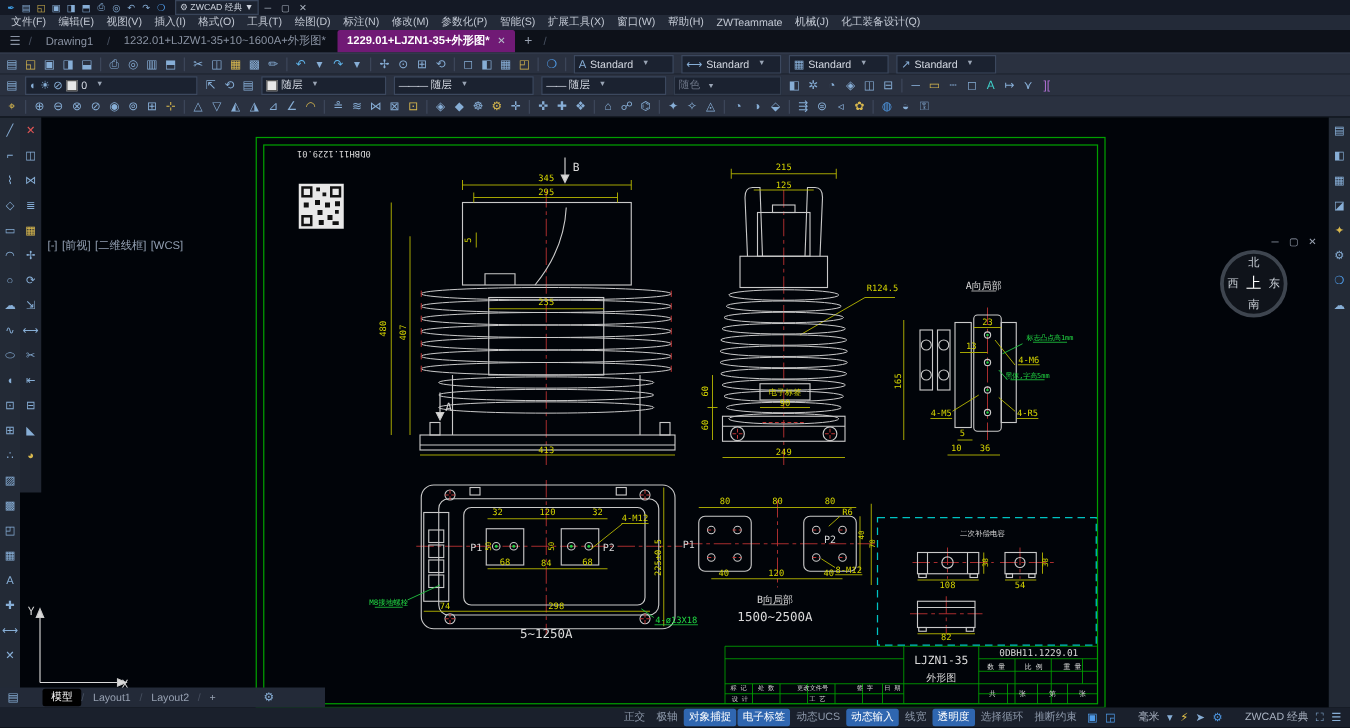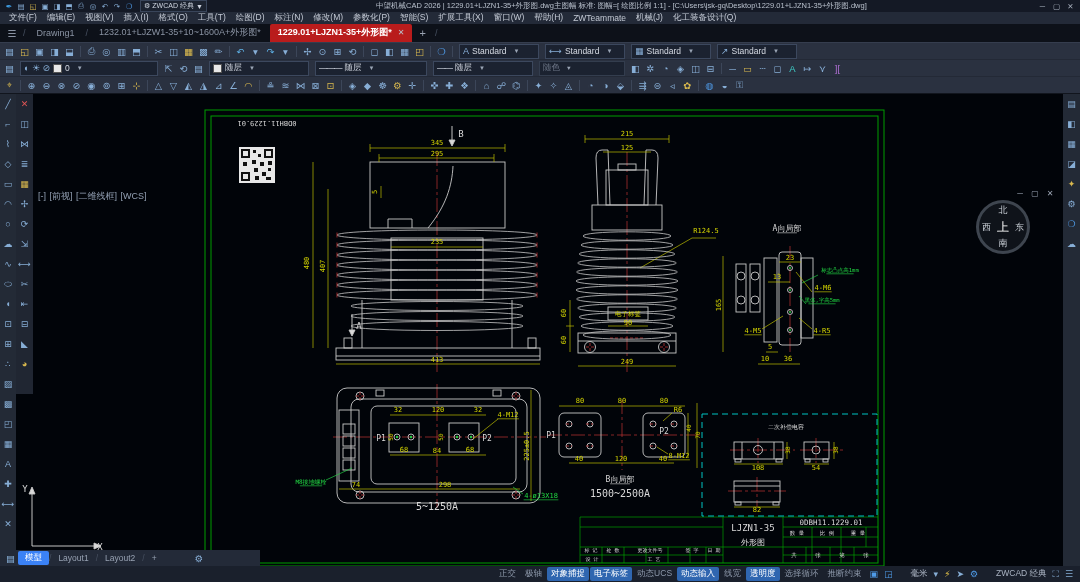--- a/index.html
+++ b/index.html
@@ -11,21 +11,21 @@
   .ws-combo{display:flex;align-items:center;background:#1c2330;border:1px solid #39455a;height:10px;
     font-size:7px;padding:0 3px;margin-left:4px;color:#cfd5df;gap:2px;}
   #win-title{flex:1;text-align:center;font-size:7.5px;color:#b9c1cd;white-space:nowrap;overflow:hidden;text-overflow:ellipsis;}
   .winbtns{display:flex;gap:1px;}
   .winbtns span{width:13px;text-align:center;font-size:7.5px;color:#aab2bf;}
   #menubar{top:12px;height:12px;background:#232a38;font-size:8.5px;padding:0 4px;}
   .menu-item{padding:0 5px;color:#c3c9d4;white-space:nowrap;text-align:right;}
   #doctabs{top:24px;height:18px;background:#0d1119;font-size:9px;padding-left:4px;gap:1px;}
   .tab-menu{width:16px;text-align:center;color:#8a93a3;font-size:10px;}
   .dtab{padding:2px 8px 3px;color:#8a93a3;white-space:nowrap;}
-  .dtab.active{background:#b91c1c;color:#fff;font-weight:bold;border-radius:2px 2px 0 0;}
+  .dtab.active{background:#701a75;color:#fff;font-weight:bold;border-radius:2px 2px 0 0;}
   .dtab .close{margin-left:6px;color:#b8c0cc;font-size:8px;}
   .tslash{color:#475060;padding:0 2px;}
   .addtab{color:#9aa3b2;padding:0 6px;font-size:11px;}
   #toolbar1{top:42px;height:17px;background:#2a3140;border-top:1px solid #353d4e;padding:0 2px;}
   #toolbar2{top:59px;height:17px;background:#2a3140;border-top:1px solid #232936;padding:0 2px;}
   #toolbar3{top:76px;height:18px;background:#2a3140;border-top:1px solid #232936;padding:0 2px;border-bottom:1px solid #11151d;}
   .tbi{width:15px;text-align:center;font-size:9.5px;color:#87aed6;cursor:default;flex:0 0 auto;}
   .vsep{width:1px;height:11px;background:#3c4659;margin:0 3px;flex:0 0 auto;}
   .combo{display:flex;align-items:center;background:#1b2230;border:1px solid #3c485e;height:13px;
     font-size:8.5px;padding:0 3px;margin:0 3px;color:#d5dae3;gap:3px;white-space:nowrap;}
@@ -50,21 +50,21 @@
     background:rgba(28,32,40,.55);border:3px solid rgba(120,130,145,.45);box-sizing:border-box;}
   #compass span{position:absolute;font-size:9px;color:#cdd3da;}
   #compass .c-n{top:1px;left:50%;transform:translateX(-50%);}
   #compass .c-s{bottom:1px;left:50%;transform:translateX(-50%);}
   #compass .c-w{left:3px;top:50%;transform:translateY(-50%);}
   #compass .c-e{right:3px;top:50%;transform:translateY(-50%);}
   #compass .c-c{left:50%;top:50%;transform:translate(-50%,-50%);font-size:12px;color:#fff;}
   #layouttabs{position:absolute;left:0;top:550px;width:260px;height:16px;background:#232a38;display:flex;
     align-items:center;font-size:8.5px;z-index:6;padding-left:3px;box-sizing:border-box;}
   .ltab{padding:1px 7px;color:#97a1b2;}
-  .ltab.active{background:#3b82f6;color:#fff;border-radius:2px;}
+  .ltab.active{background:#000000;color:#fff;border-radius:2px;margin-left:16px;}
   .lslash{color:#475060;}
   #statusbar{top:566px;height:16px;background:#1a202c;font-size:8.5px;justify-content:flex-end;
     padding-right:4px;gap:1px;z-index:7;}
   .toggle{padding:1px 4px;color:#8d98aa;white-space:nowrap;border-radius:2px;}
   .toggle.active{background:#2f66b0;color:#fff;text-align:center;}
   .sticon{padding:0 3px;color:#87aed6;font-size:9px;}
   .sttext{padding:0 3px;color:#aab3c2;margin-left:12px;}
   svg text{font-family:"DejaVu Sans Mono","Liberation Sans",sans-serif;}
 </style>
 </head>
@@ -82,21 +82,20 @@
       <span class="tbi">◎</span>
       <span class="tbi">↶</span>
       <span class="tbi">↷</span>
       <span class="tbi" style="color: rgb(79, 155, 232);">❍</span>
     </div>
   <div class="ws-combo">
     <span>⚙</span>
     <span>ZWCAD 经典</span>
     <span>▼</span>
   </div>
-  <div id="win-title">中望机械CAD 2026 | 1229.01+LJZN1-35+外形图.dwg主图幅 标准: 图幅=[ 绘图比例 1:1] - [C:\Users\jsk-gq\Desktop\1229.01+LJZN1-35+外形图.dwg]</div>
   <div class="winbtns">
       <span>─</span>
       <span>▢</span>
       <span>✕</span>
     </div>
 </div>
 
 <div class="bar" id="menubar">
     <span class="menu-item">文件(F)</span>
     <span class="menu-item">编辑(E)</span>

